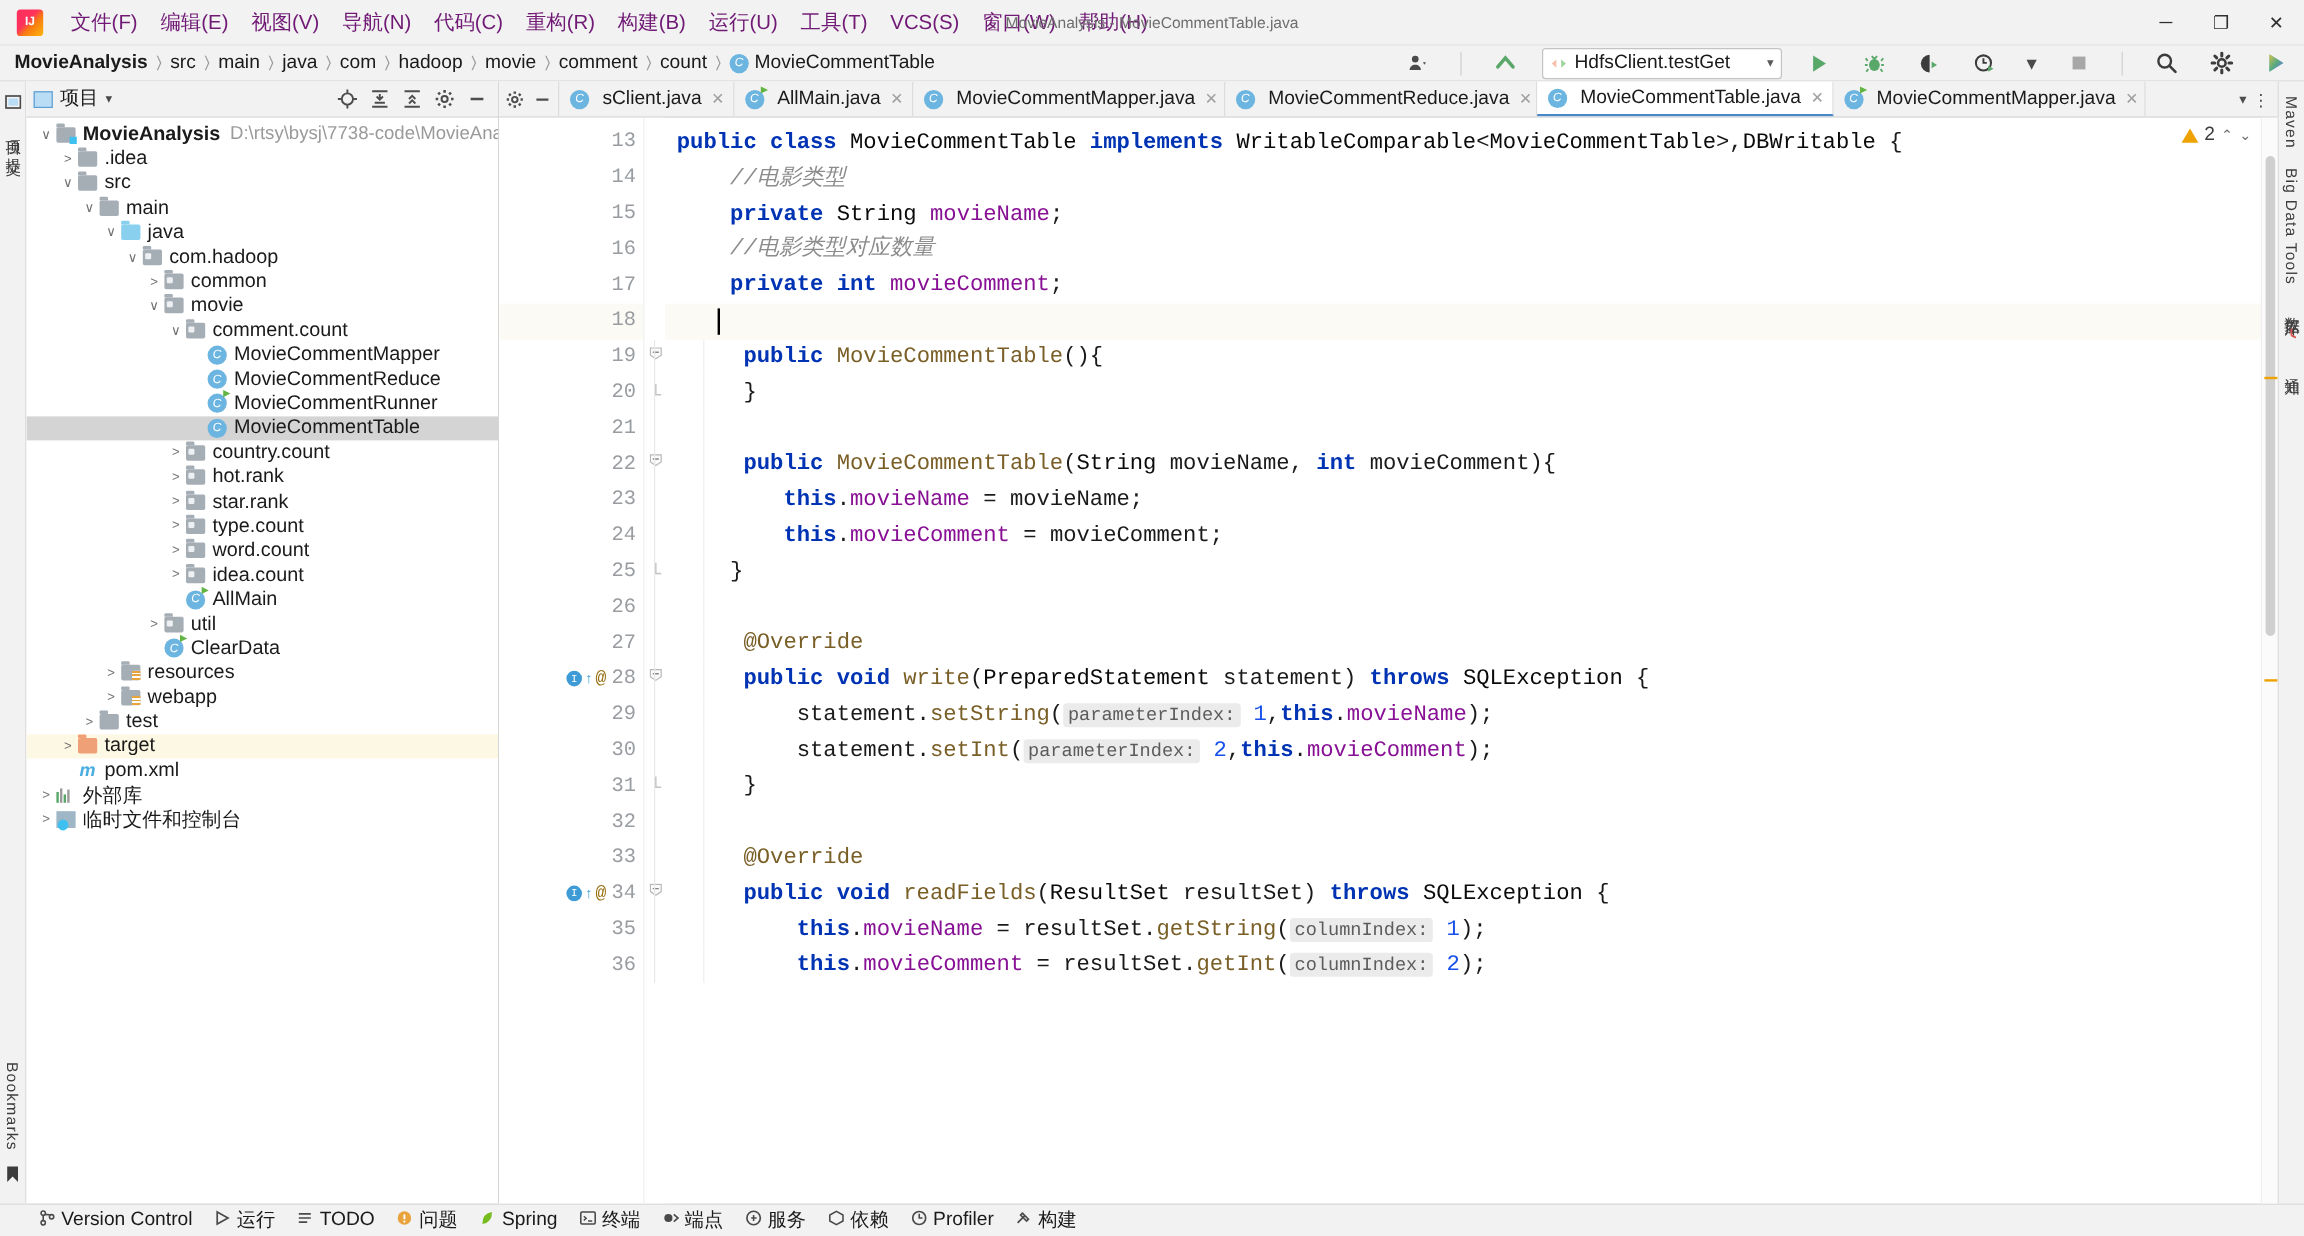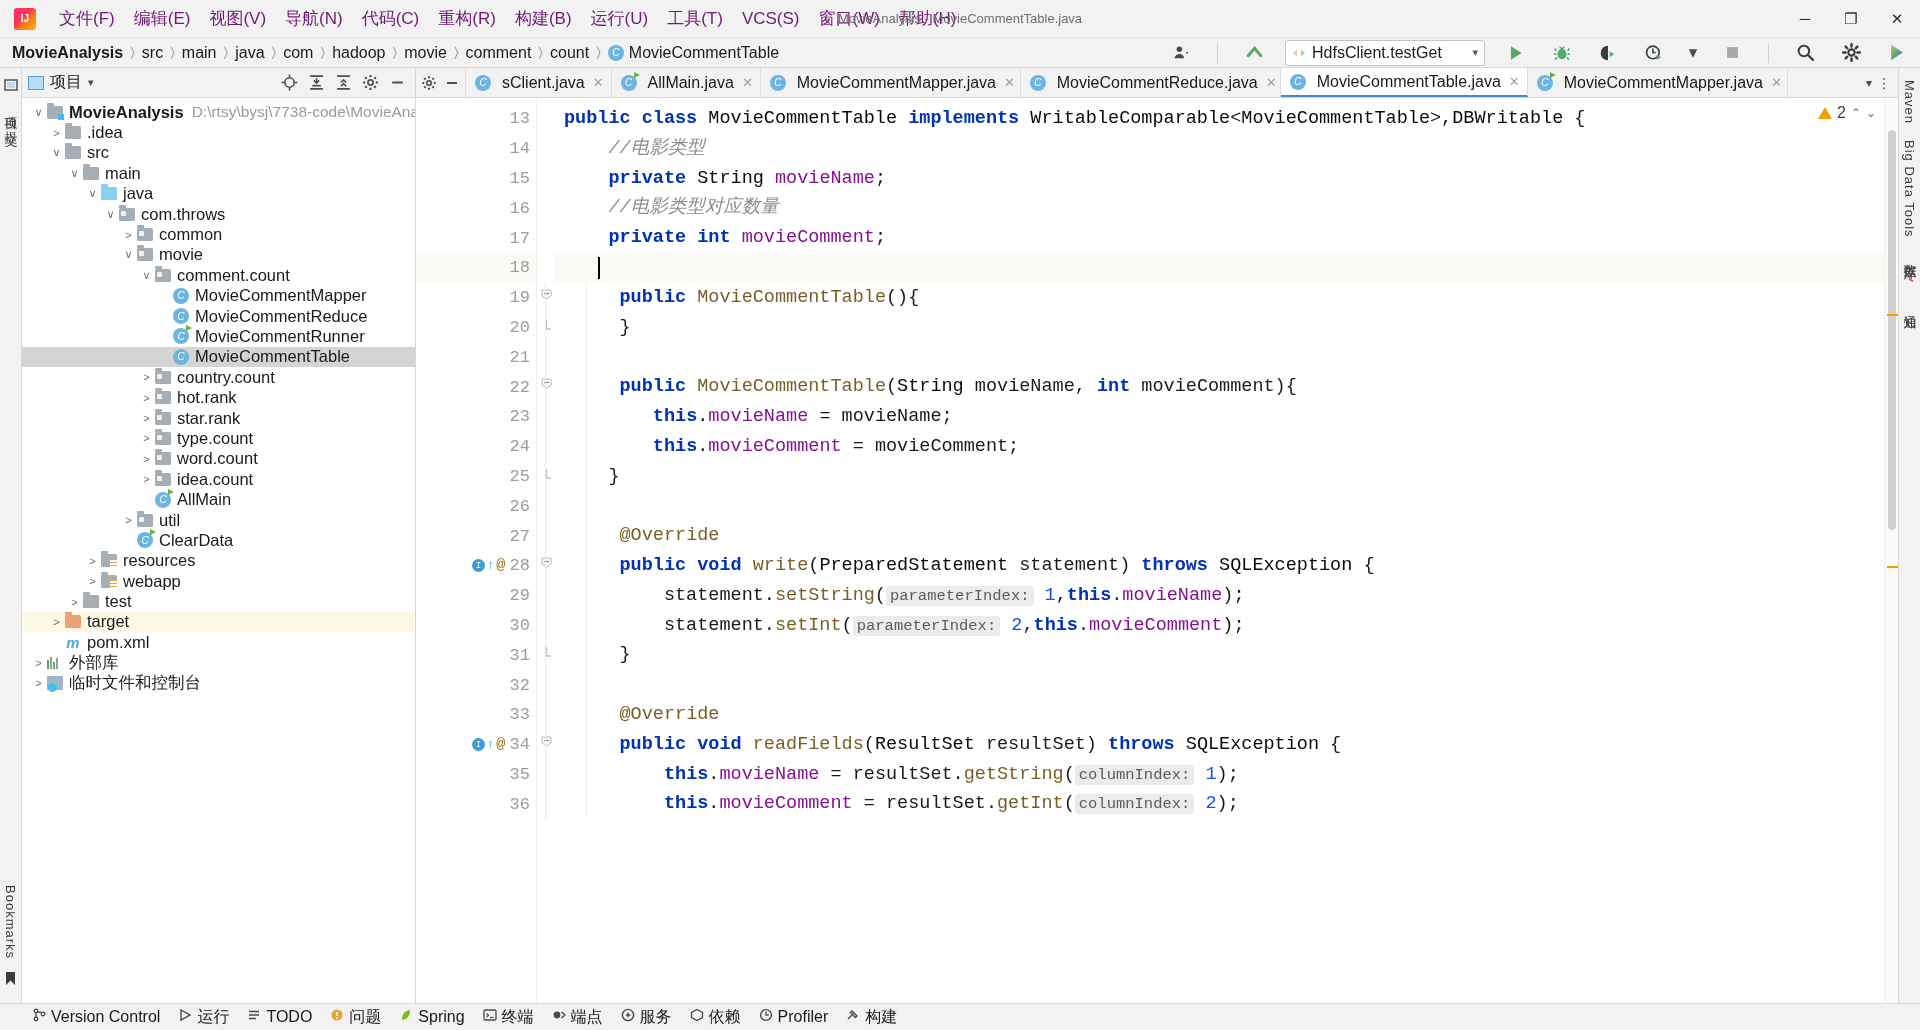--- a/index.html
+++ b/index.html
@@ -370,21 +370,21 @@
           <div class="trow">
             <span style="width:62px;flex:none"></span>
             <span class="arw">∨</span>
             <span class="fold java"></span>
             <span class="tlbl">java</span>
           </div>
           <div class="trow">
             <span style="width:80px;flex:none"></span>
             <span class="arw">∨</span>
             <span class="fold pkg"></span>
-            <span class="tlbl">com.throws</span>
+            <span class="tlbl">com.hadoop</span>
           </div>
           <div class="trow">
             <span style="width:98px;flex:none"></span>
             <span class="arw">&gt;</span>
             <span class="fold pkg"></span>
             <span class="tlbl">common</span>
           </div>
           <div class="trow">
             <span style="width:98px;flex:none"></span>
             <span class="arw">∨</span>

